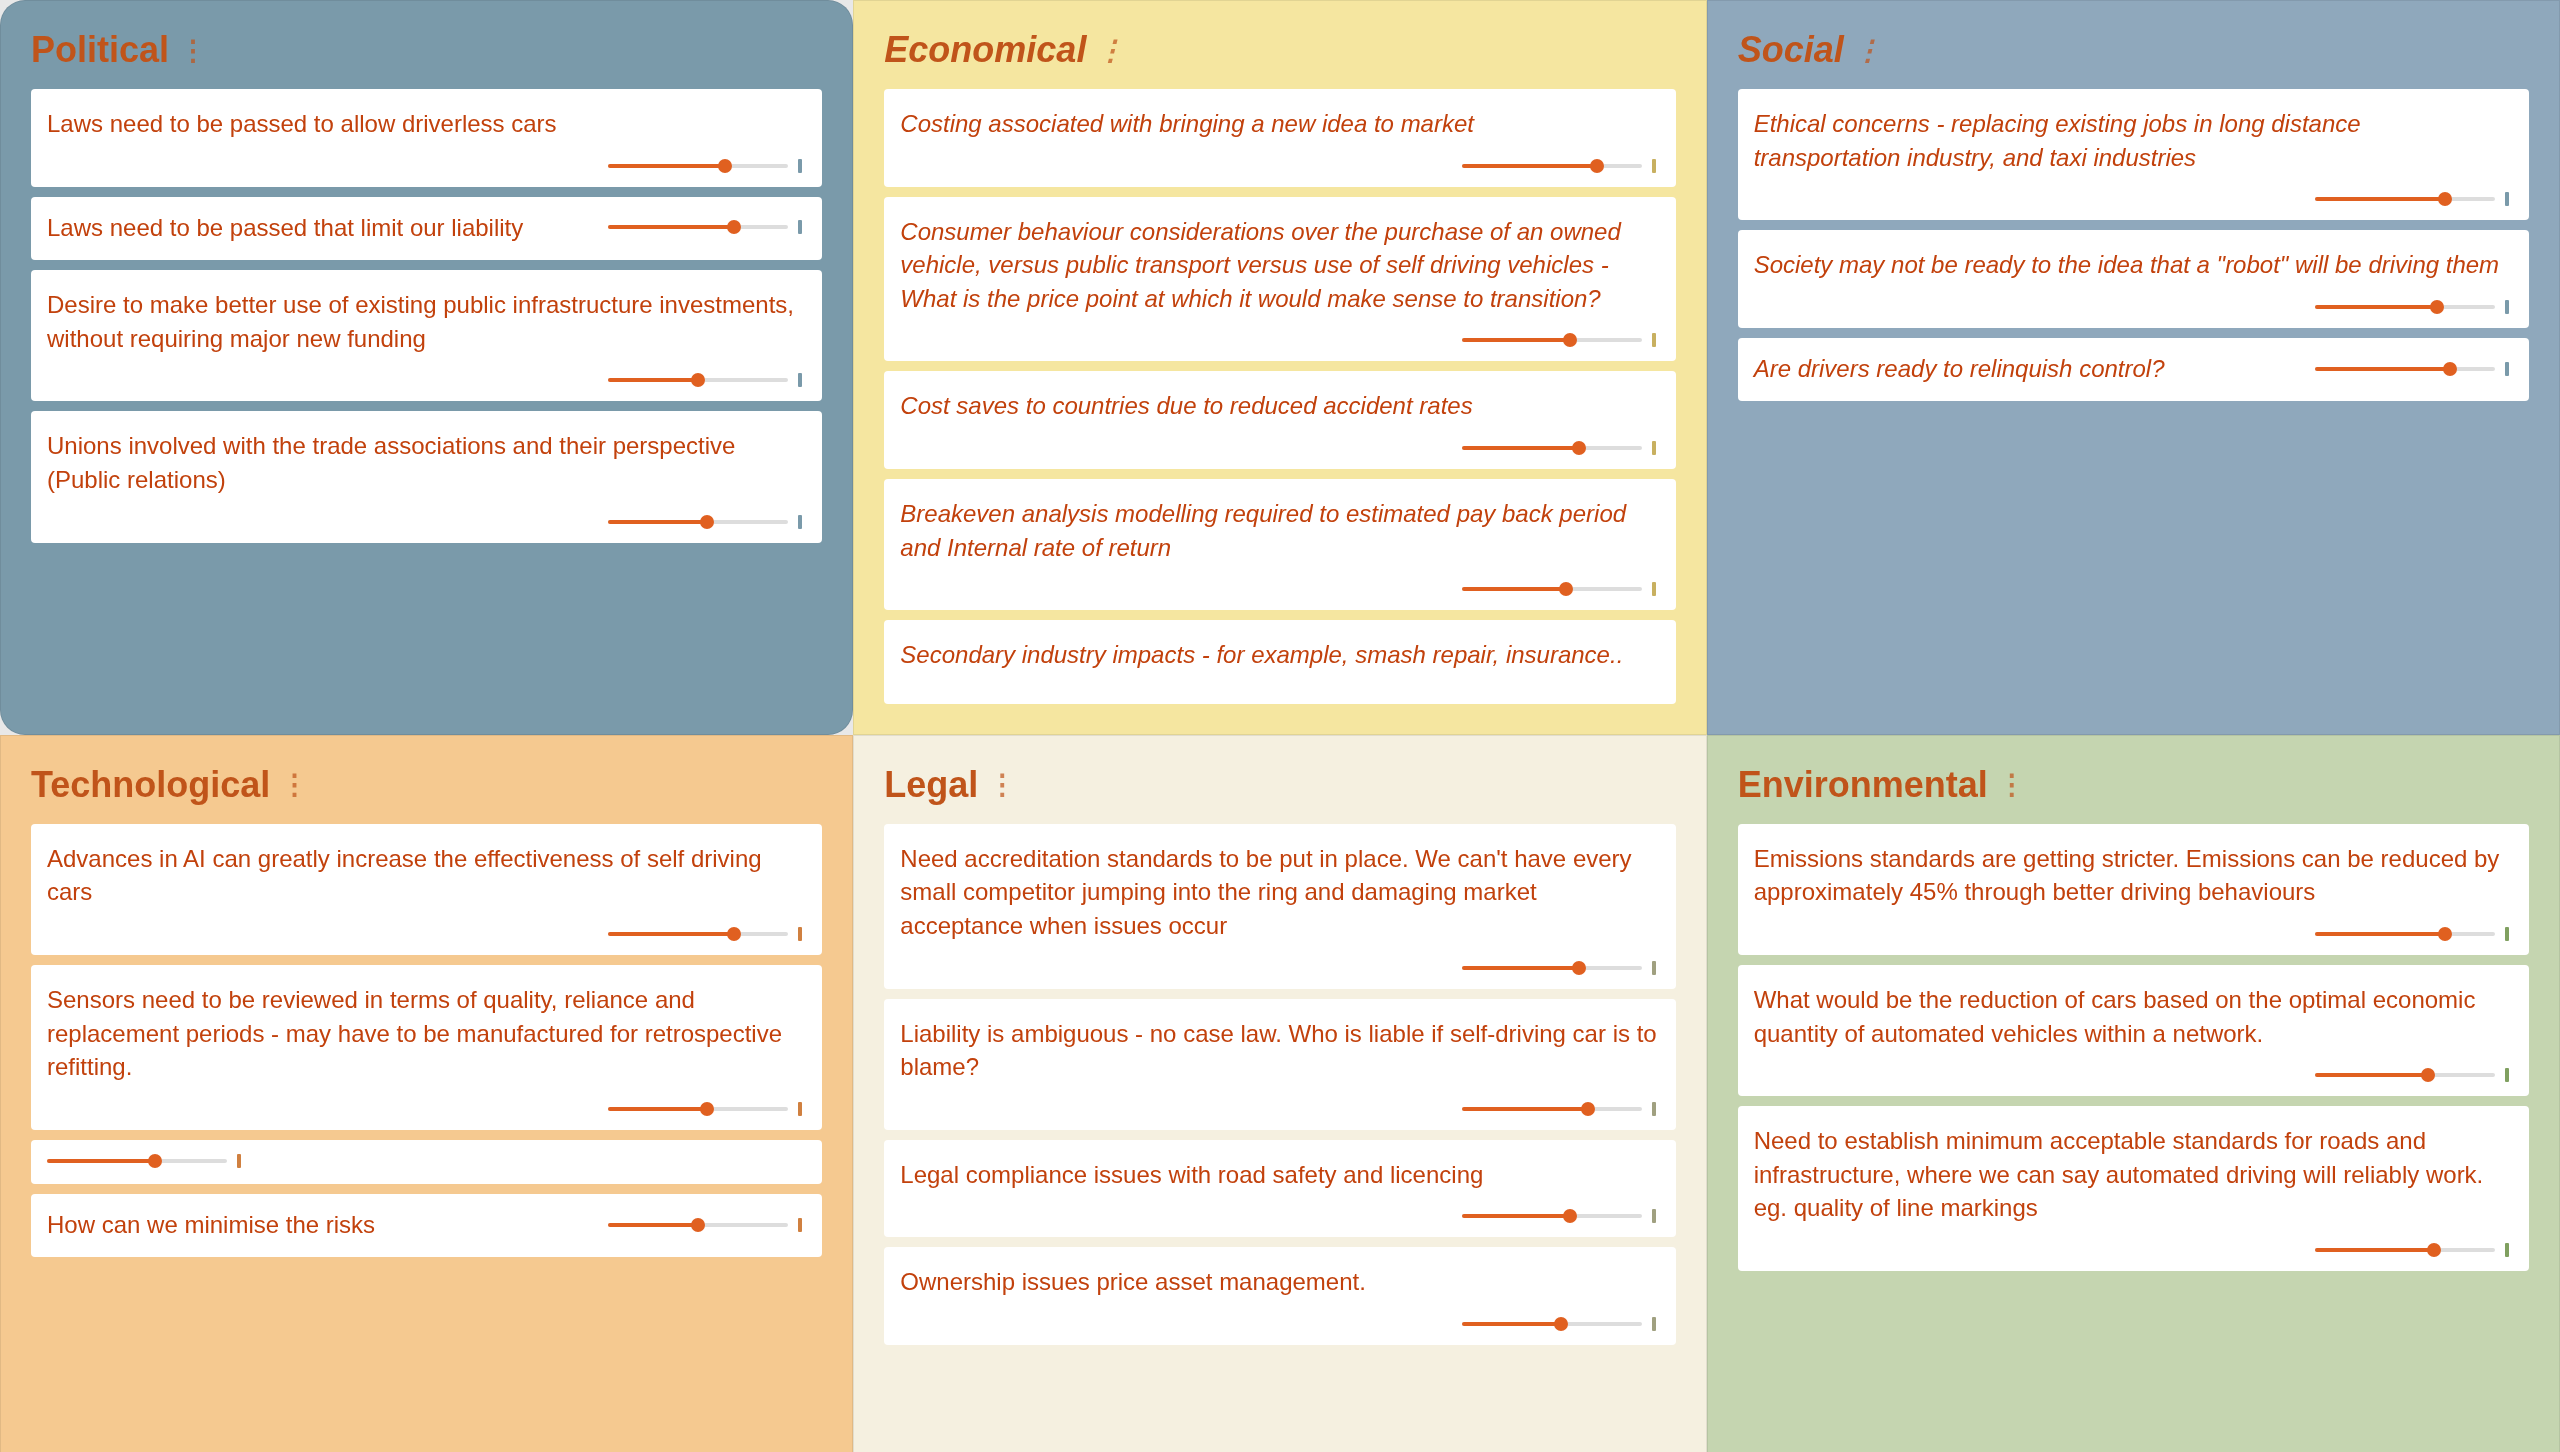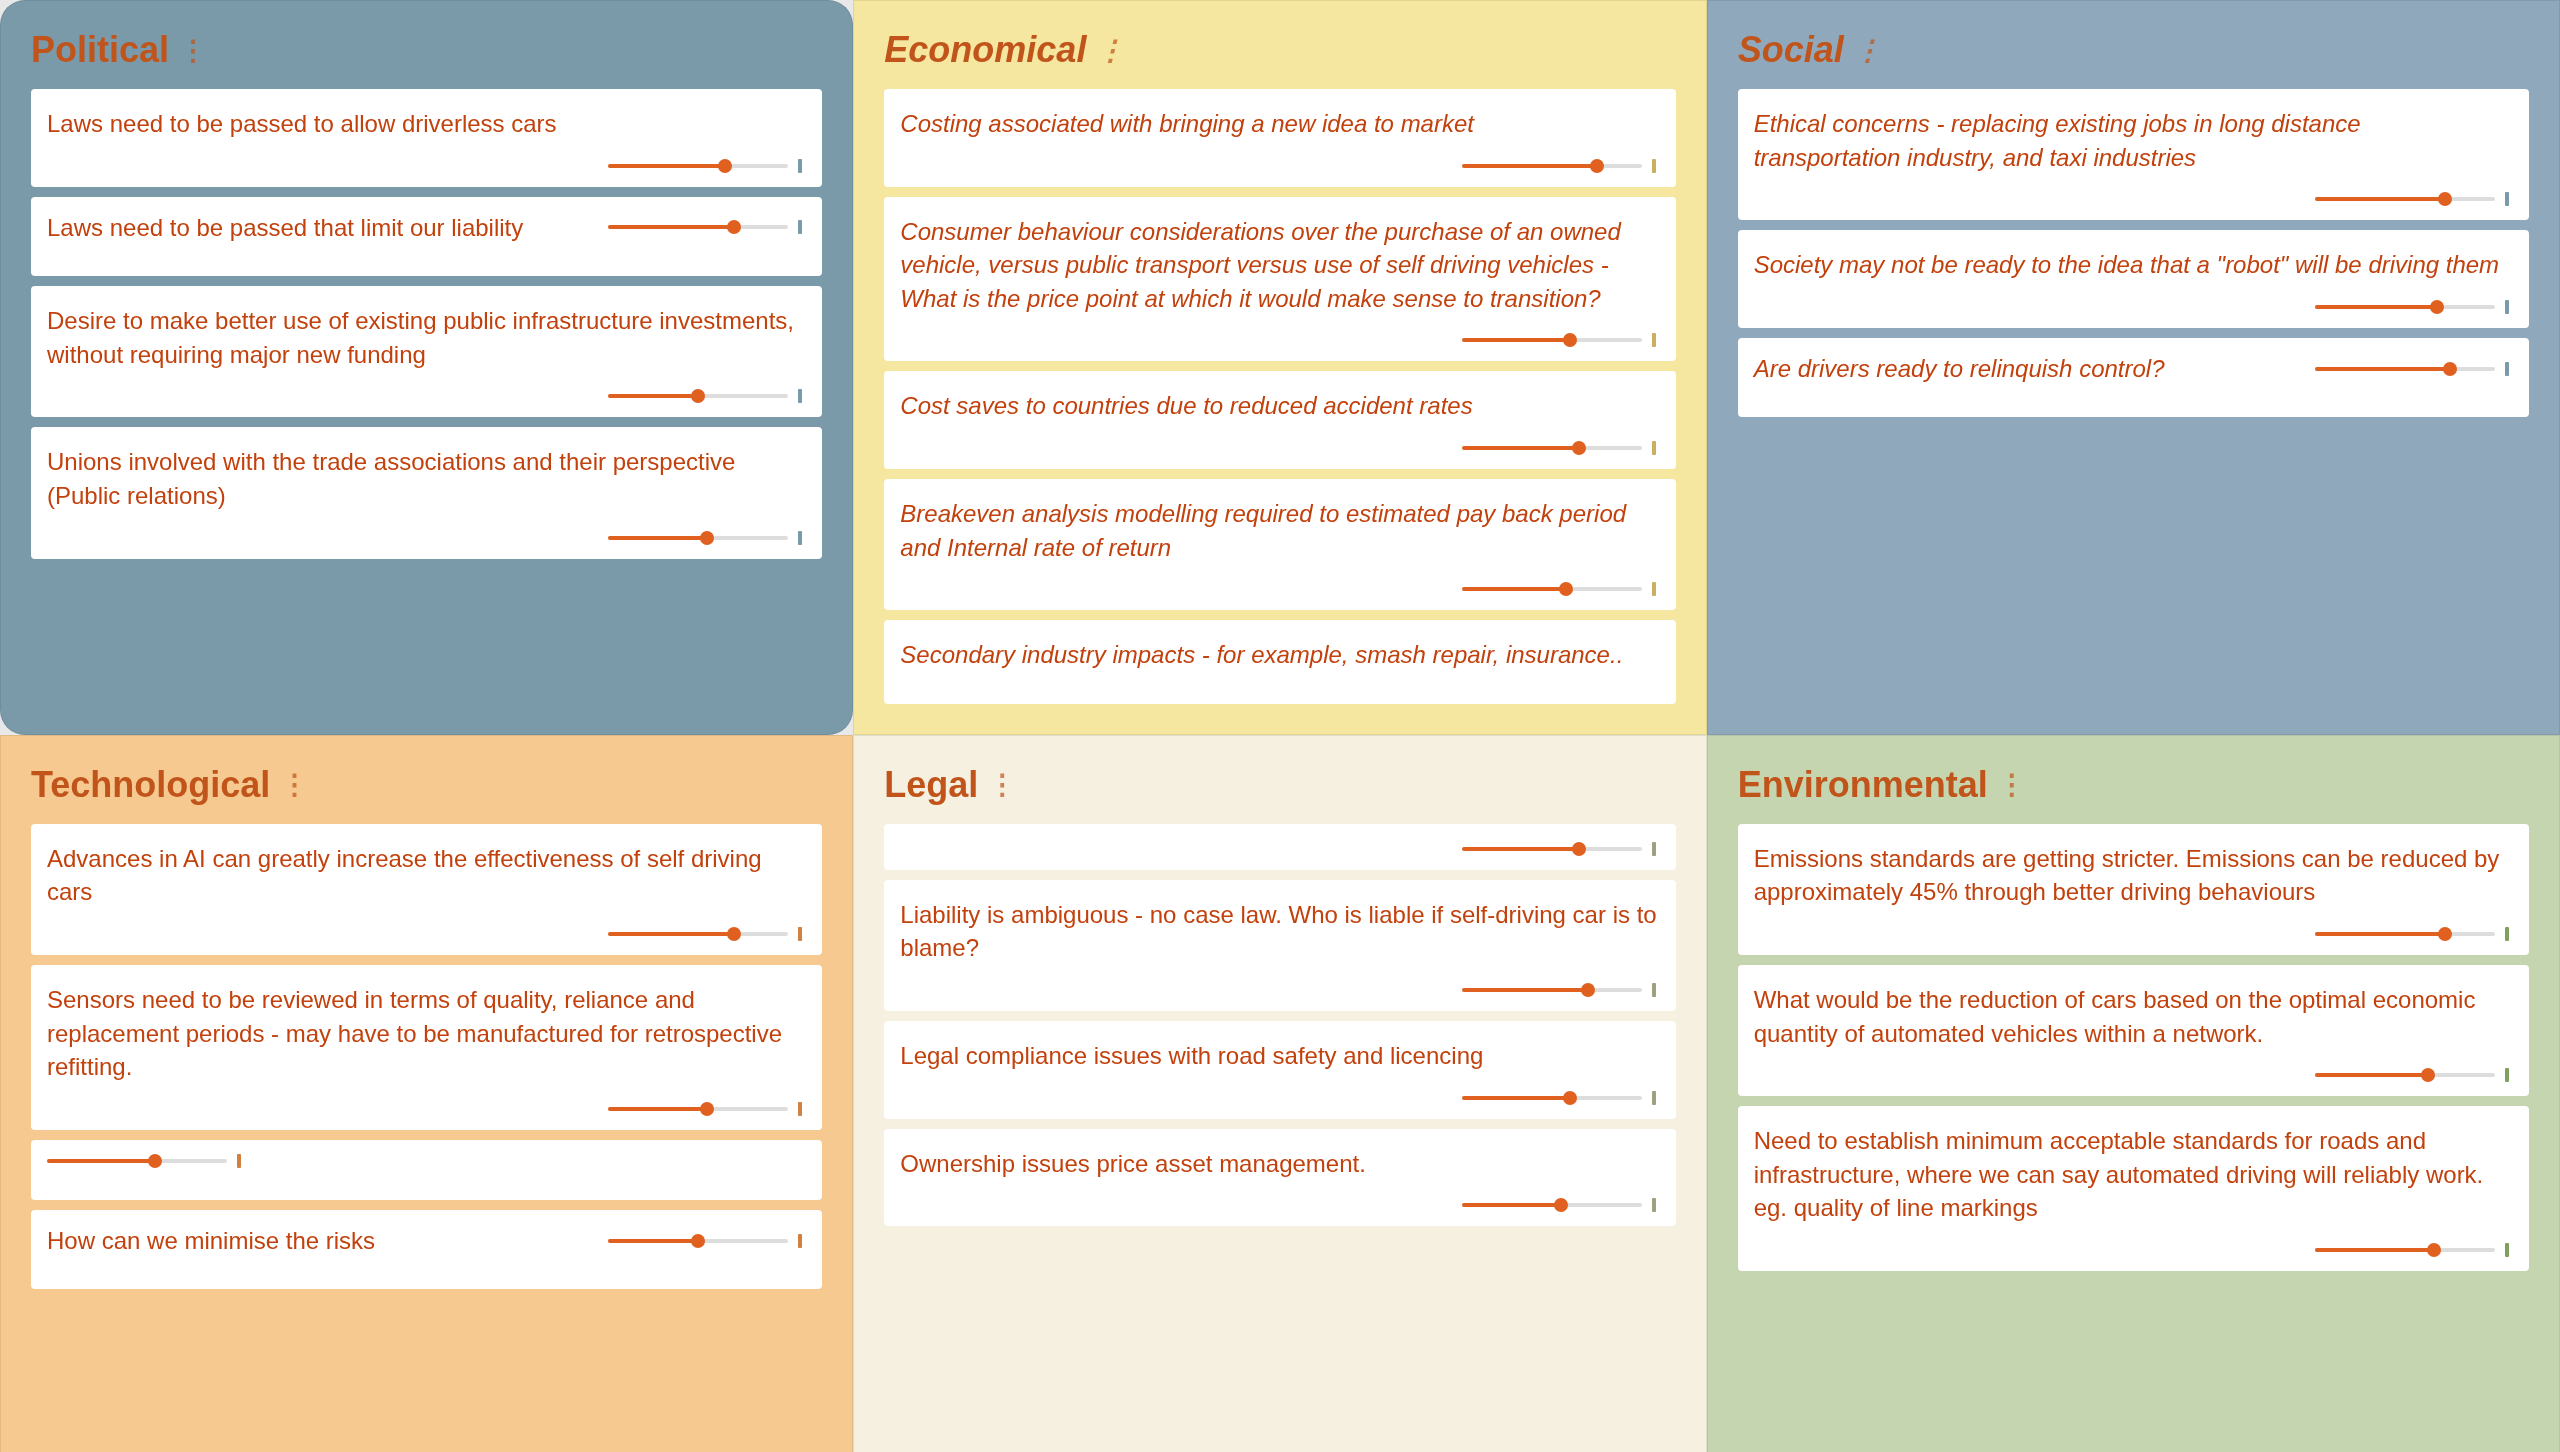--- a/index.html
+++ b/index.html
@@ -107,21 +107,21 @@
     .section-political .slider-end,
     .section-social .slider-end { background: #7a9aaa; }
     .section-economical .slider-end { background: #c8b060; }
     .section-technological .slider-end { background: #d08040; }
     .section-legal .slider-end { background: #a0a080; }
     .section-environmental .slider-end { background: #80a060; }
 
     .card-inline {
       background: white;
       border-radius: 4px;
-      padding: 14px 16px 32px 16px;
+      padding: 14px 16px 16px 16px;
       margin-bottom: 10px;
       display: flex;
       align-items: center;
       justify-content: space-between;
       gap: 10px;
     }
 
     .card-inline .card-text {
       margin-bottom: 0;
       flex: 1;
@@ -310,20 +310,21 @@
           <div class="slider-end"></div>
         </div>
       </div>
     </div>
     <div class="section section-legal">
       <div class="section-title">
         <span>Legal</span>
         <span class="dots">⋮</span>
       </div>
       <div class="card">
+        <div class="card-text">Need accreditation standards to be put in place. We can't have every small competitor jumping into the ring and damaging market acceptance when issues occur</div>
         <div class="slider-container">
           <div class="slider-track">
             <div class="slider-fill" style="width: 65%;"></div>
             <div class="slider-thumb" style="left: 65%;"></div>
           </div>
           <div class="slider-end"></div>
         </div>
       </div>
       <div class="card">
         <div class="card-text">Liability is ambiguous - no case law. Who is liable if self-driving car is to blame?</div>

